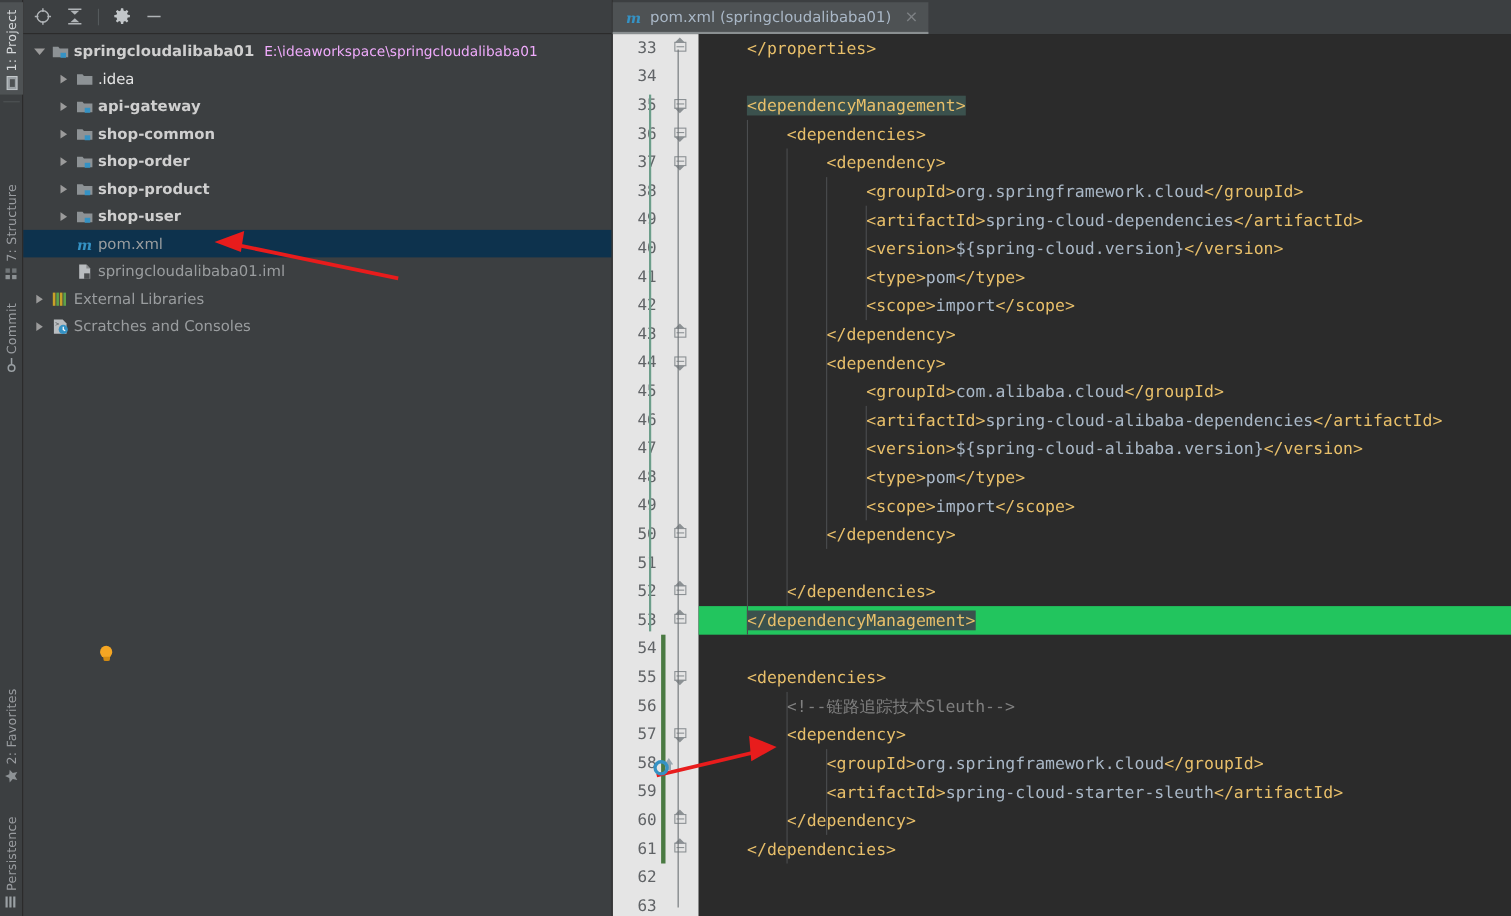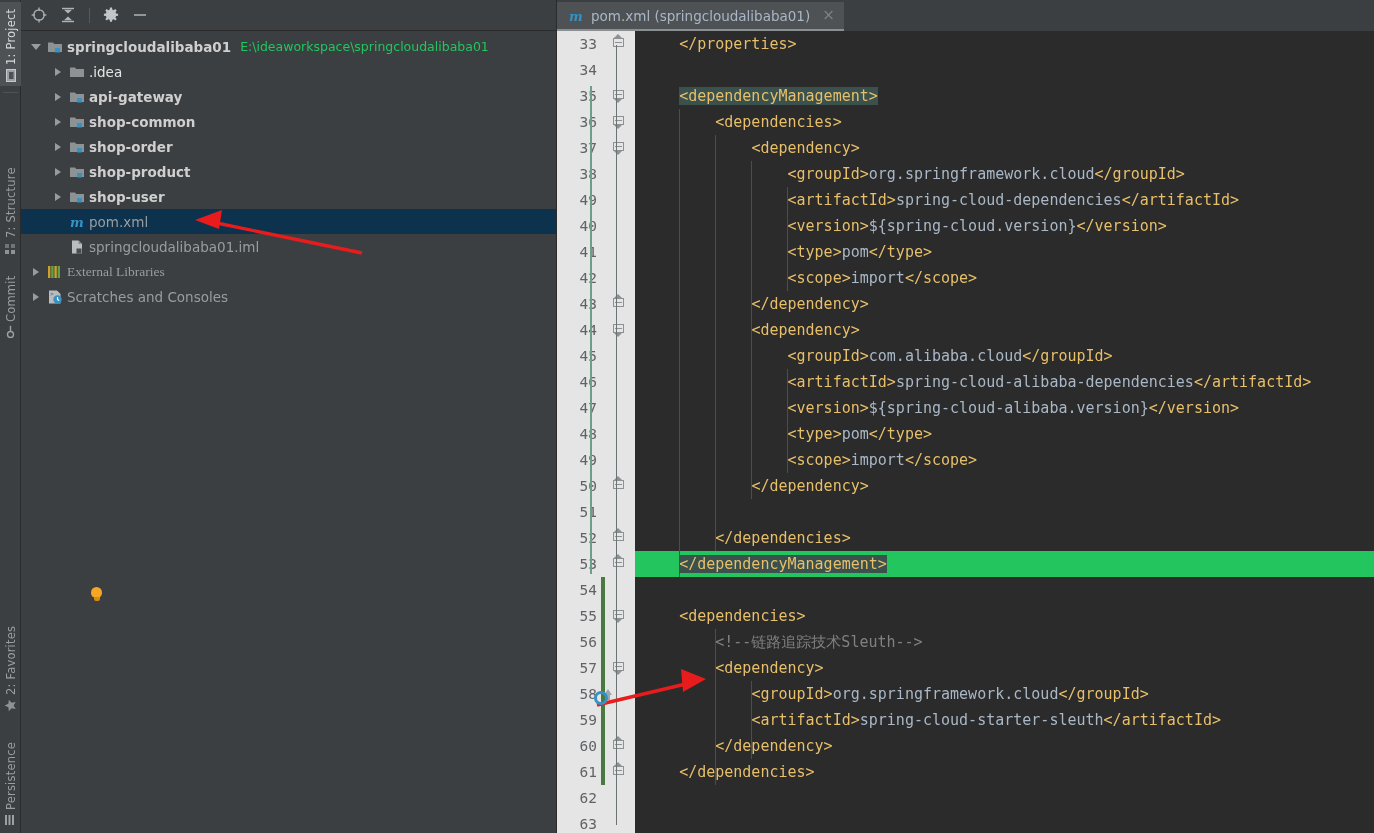--- a/index.html
+++ b/index.html
@@ -78,21 +78,21 @@
     width: 0; height: 0; border-top: 4.5px solid transparent;
     border-bottom: 4.5px solid transparent; border-left: 6.5px solid #9b9b9b;
   }
   .tarrow .tri.down {
     border-left: 5px solid transparent; border-right: 5px solid transparent;
     border-top: 6px solid #9b9b9b; border-bottom: 0;
   }
   .ticon { width: 20px; flex: 0 0 20px; display:flex; align-items:center; justify-content:center; }
   .tlabel { margin-left: 2px; }
   .tlabel.bold { font-weight: bold; color: #cfcfcf; }
-  .tpath { margin-left: 9px; color: #22c55e; font-size: 12.5px; }
+  .tpath { margin-left: 9px; color: #f0abfc; font-size: 12.5px; }
   .tlabel.dim { color: #9a9d9f; }
   .tlabel.yellowish { color: #e5e5e5; }
 
   
   .editor-side { flex: 1; display: flex; flex-direction: column; min-width: 0; background: #2b2b2b; }
   .tabbar {
     height: 31px; background: #3c3f41; display: flex; align-items: flex-end;
     flex: 0 0 31px;
   }
   .etab {
@@ -388,21 +388,21 @@
           <span class="tarrow"></span>
           <span class="ticon">
             <svg width="16" height="16" viewBox="0 0 16 16">
               <path d="M3 1.5h6.5L13 5v9.5H3z" fill="#b9bdc0"></path>
               <path d="M9.5 1.5L13 5H9.5z" fill="#87898b"></path>
               <rect x="7.5" y="9.5" width="5" height="5" fill="#4a4d4f"></rect>
             </svg>
           </span>
           <span class="tlabel dim">springcloudalibaba01.iml</span>
         </div>
-        <div class="trow" style="padding-left: 6px; font-family: Liberation Serif, serif;">
+        <div class="trow" style="padding-left: 6px;">
           <span class="tarrow">
             <span class="tri"></span>
           </span>
           <span class="ticon">
             <svg width="16" height="16" viewBox="0 0 16 16">
               <rect x="1" y="2" width="2.4" height="12" fill="#c9a227"></rect>
               <rect x="4.2" y="2" width="2.4" height="12" fill="#5da14a"></rect>
               <rect x="7.4" y="2" width="2.4" height="12" fill="#c9a227"></rect>
               <rect x="10.6" y="2" width="2.4" height="12" fill="#5da14a"></rect>
             </svg>

